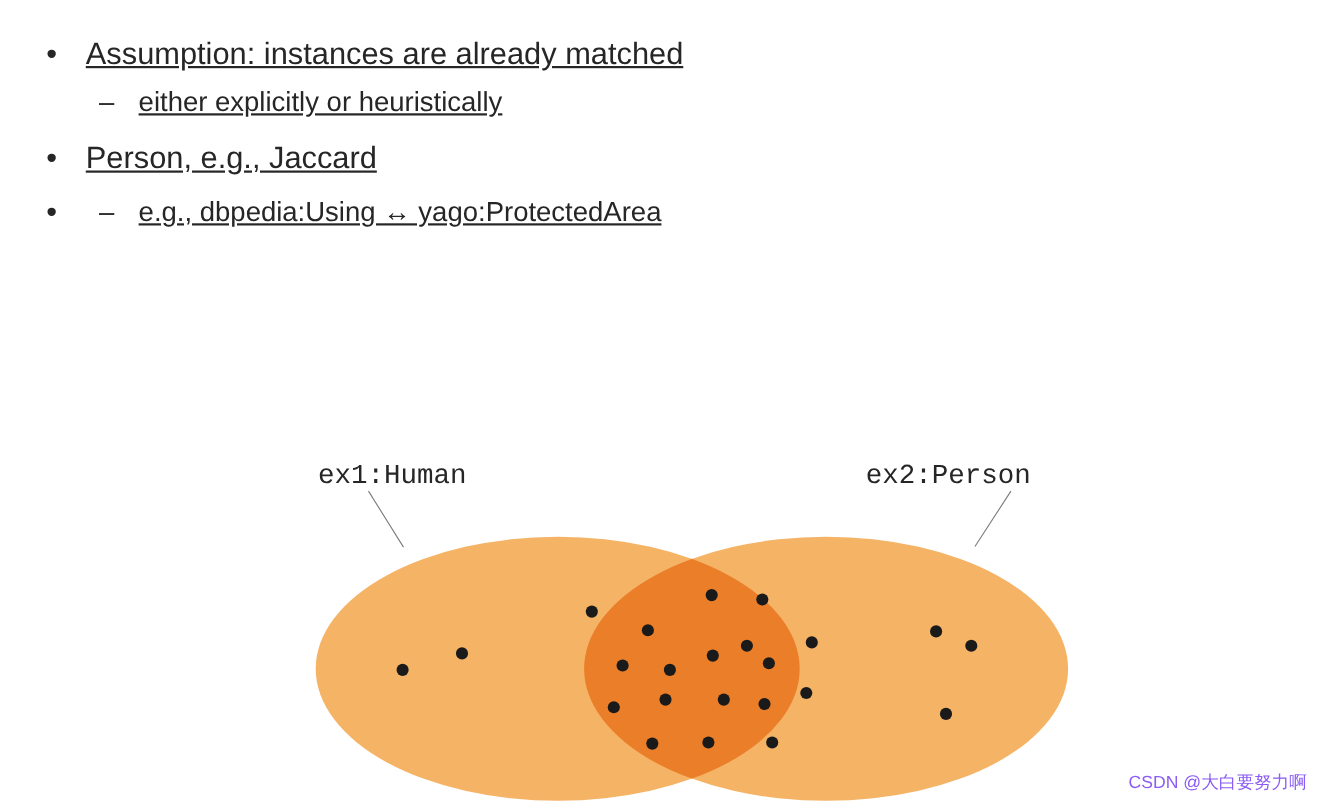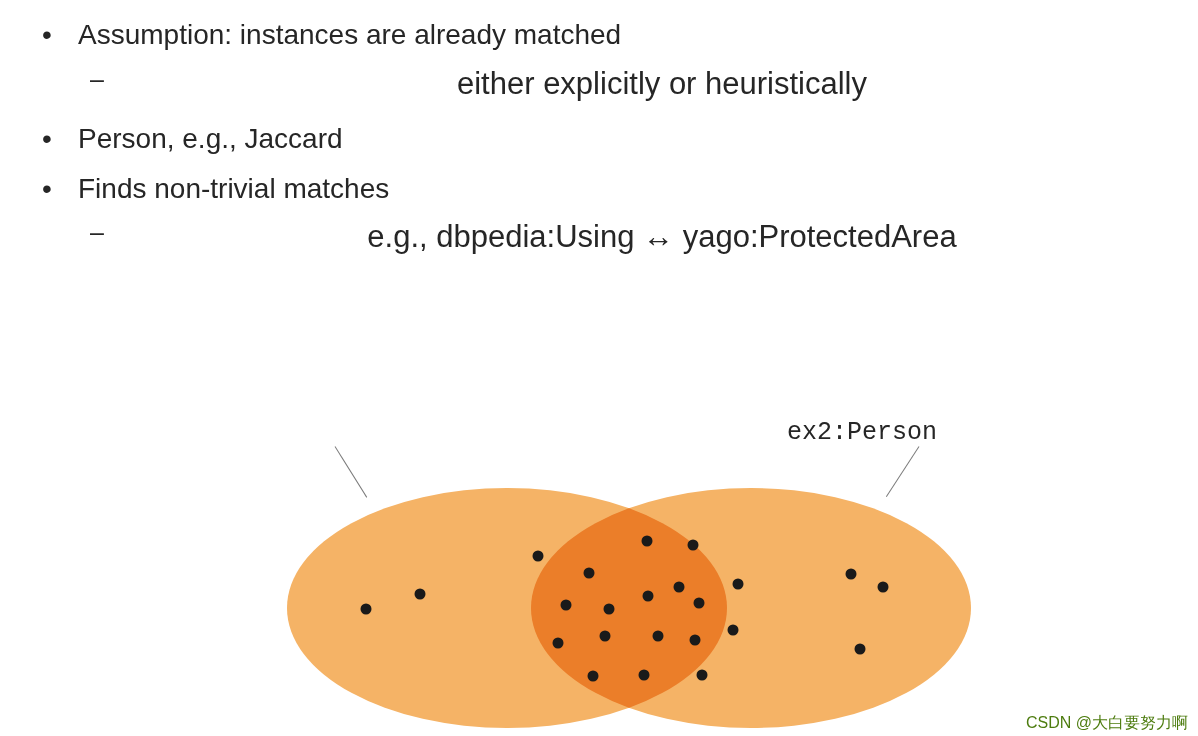--- a/index.html
+++ b/index.html
@@ -8,22 +8,23 @@
     width: 1198px;
     height: 736px;
     background: #ffffff;
     font-family: Arial, Helvetica, sans-serif;
     color: #262626;
   }
   .slide {
     position: relative;
     width: 1198px;
     height: 736px;
-    padding: 16px 0 0 0;
+    padding: 30px 0 0 0;
     box-sizing: border-box;
+    text-decoration: underline;
   }
   ul.level1 {
     list-style: none;
     margin: 0;
     padding: 0;
   }
   ul.level1 > li {
     position: relative;
     padding-left: 78px;
     font-size: 28px;
@@ -38,24 +39,23 @@
     font-size: 28px;
   }
   ul.level2 {
     list-style: none;
     margin: 6px 0 0 0;
     padding: 0;
   }
   ul.level2 > li {
     position: relative;
     padding-left: 48px;
-    font-size: 31px;
+    font-size: 25px;
     line-height: 1.55;
     margin-bottom: 8px;
-    text-align: center;
   }
   ul.level2 > li::before {
     content: "–";
     position: absolute;
     left: 12px;
     top: 0;
     font-size: 25px;
   }
   .venn-wrap {
     position: absolute;
@@ -88,23 +88,23 @@
   }
   .lead-line {
     position: absolute;
     background: #7a7a7a;
     height: 1px;
     transform-origin: left center;
   }
   .watermark {
     position: absolute;
     right: 10px;
-    bottom: 2px;
+    bottom: 14px;
     font-size: 16px;
-    color: #4d7c0f;
+    color: #8b5cf6;
     font-family: 'Helvetica Neue', Arial, 'PingFang SC', 'Microsoft YaHei', sans-serif;
   }
 </style>
 </head>
 <body>
 
 <div class="slide">
 
   <ul class="level1">
     <li>
@@ -112,31 +112,31 @@
       <ul class="level2">
         <li>
           <span>either explicitly or heuristically</span>
         </li>
       </ul>
     </li>
     <li>
       <span>Person, e.g., Jaccard</span>
     </li>
     <li>
-      <span>Finds non-trivial matches</span>
       <ul class="level2">
         <li>
           <span>e.g., dbpedia:Using ↔ yago:ProtectedArea</span>
         </li>
       </ul>
     </li>
   </ul>
 
   <div class="venn-wrap">
 
+    <div class="venn-label" style="left:36px; top:0;">ex1:Human</div>
     <div class="venn-label" style="left:534px; top:0;">ex2:Person</div>
 
     <div class="lead-line" style="left:82px; top:28px; width:60px; transform: rotate(58deg);"></div>
     <div class="lead-line" style="left:666px; top:28px; width:60px; transform: rotate(123deg);"></div>
 
     <div class="ellipse" style="left:34px; top:70px;"></div>
     <div class="ellipse" style="left:278px; top:70px;"></div>
 
     <div id="venn-dots">
         <div class="dot" style="left: 113px; top: 191px;"></div>

